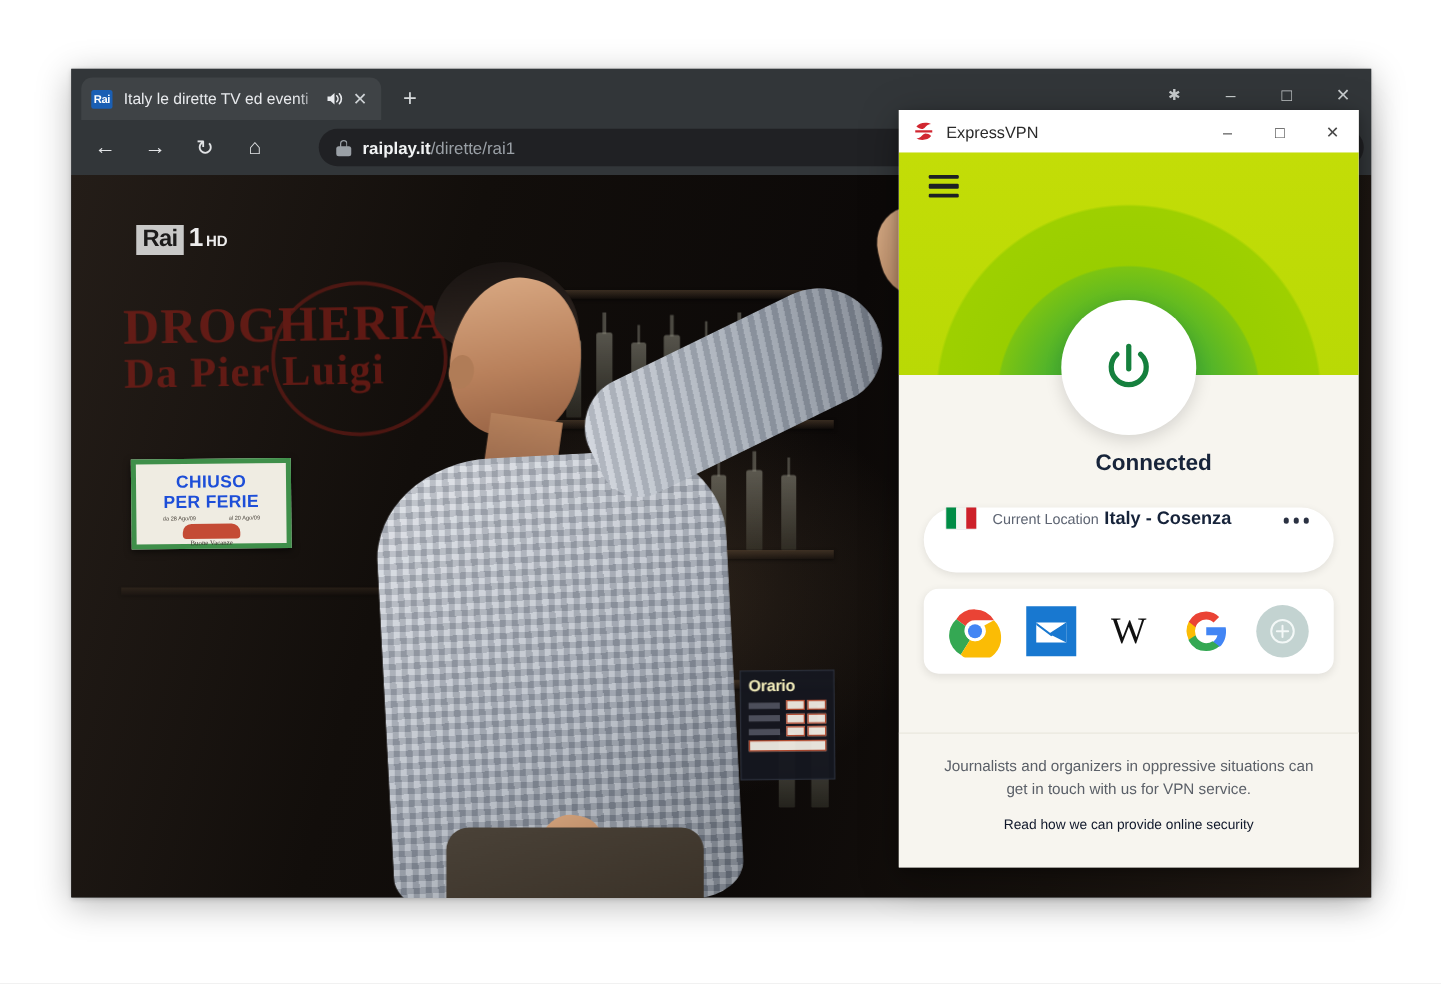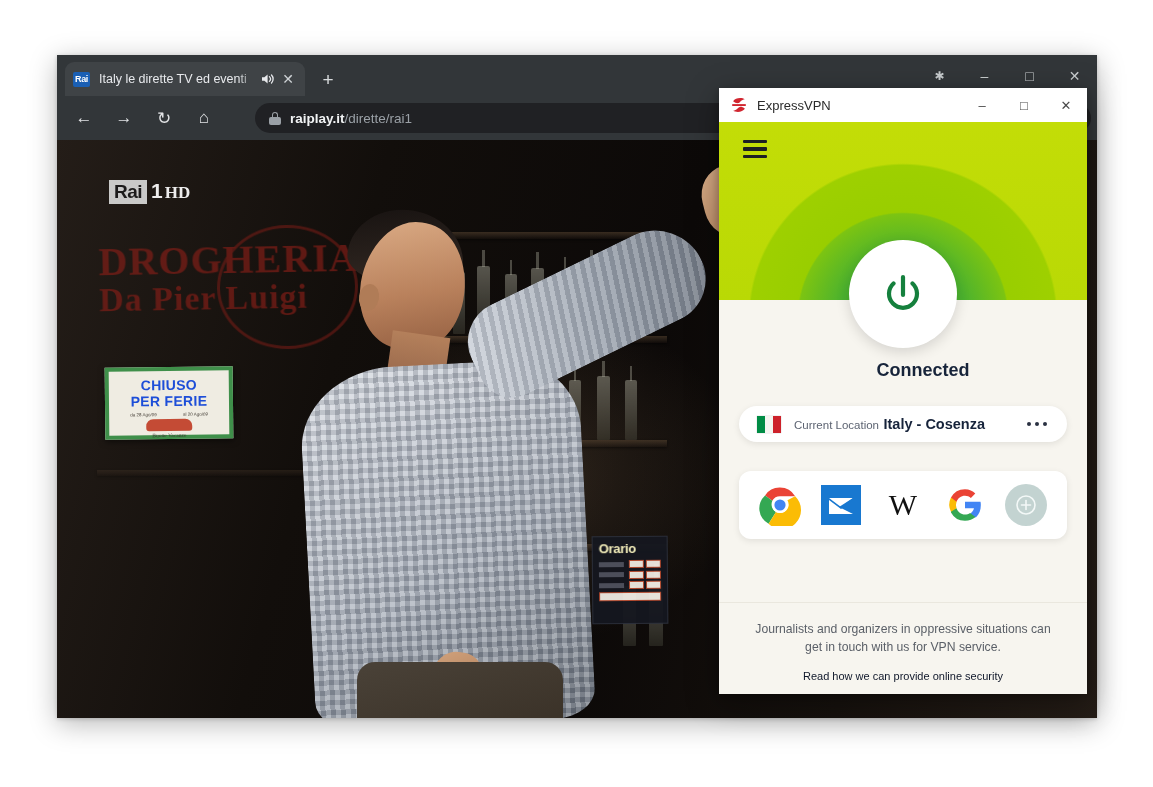--- a/index.html
+++ b/index.html
@@ -203,25 +203,24 @@
   }
   .rai-one {
     color: #ffffff;
     font-size: 21px;
     font-weight: bold;
     margin-left: 4px;
     line-height: 1;
   }
   .rai-hd {
     color: #ffffff;
-    font-size: 17px;
+    font-size: 12px;
     font-weight: bold;
     margin-left: 2px;
     line-height: 1;
-    font-family: Liberation Serif, serif;
   }
 
   
   .shopsign {
     position: absolute; left: 42px; top: 100px;
     width: 260px; height: 96px;
     color: #8d1f18;
     font-family: "Liberation Serif", serif;
     font-weight: bold;
     opacity: 0.62;
@@ -468,25 +467,25 @@
     text-align: center;
     color: #17243a;
     font-size: 18px;
     font-weight: bold;
     padding-left: 20px;
   }
 
   
   .loc-card {
     position: absolute; left: 20px; top: 318px;
-    width: 328px; height: 36px;
+    width: 328px; height: 52px;
     background: #ffffff;
     border-radius: 26px;
     box-shadow: 0 2px 7px rgba(0,0,0,0.09);
-    display: flex; align-items: center;
+    display: flex; align-items: flex-start;
     padding: 0 18px;
     box-sizing: border-box;
   }
   .flag {
     width: 24px; height: 17px;
     display: flex;
     flex: 0 0 auto;
     margin-right: 13px;
     box-shadow: 0 0 1px rgba(0,0,0,0.3);
   }
@@ -548,21 +547,21 @@
     width: 42px; height: 42px;
     border-radius: 50%;
     background: #c3d3d1;
     display: flex; align-items: center; justify-content: center;
   }
 
   
   .vpn-footer {
     position: absolute; left: 0; bottom: 0;
     width: 100%;
-    padding: 18px 28px 12px 28px;
+    padding: 18px 28px 28px 28px;
     box-sizing: border-box;
     text-align: center;
     border-top: 1px solid #eae7de;
     background: #f7f5ef;
   }
   .footer-note {
     color: #5b6068;
     font-size: 12.2px;
     line-height: 1.42;
   }

